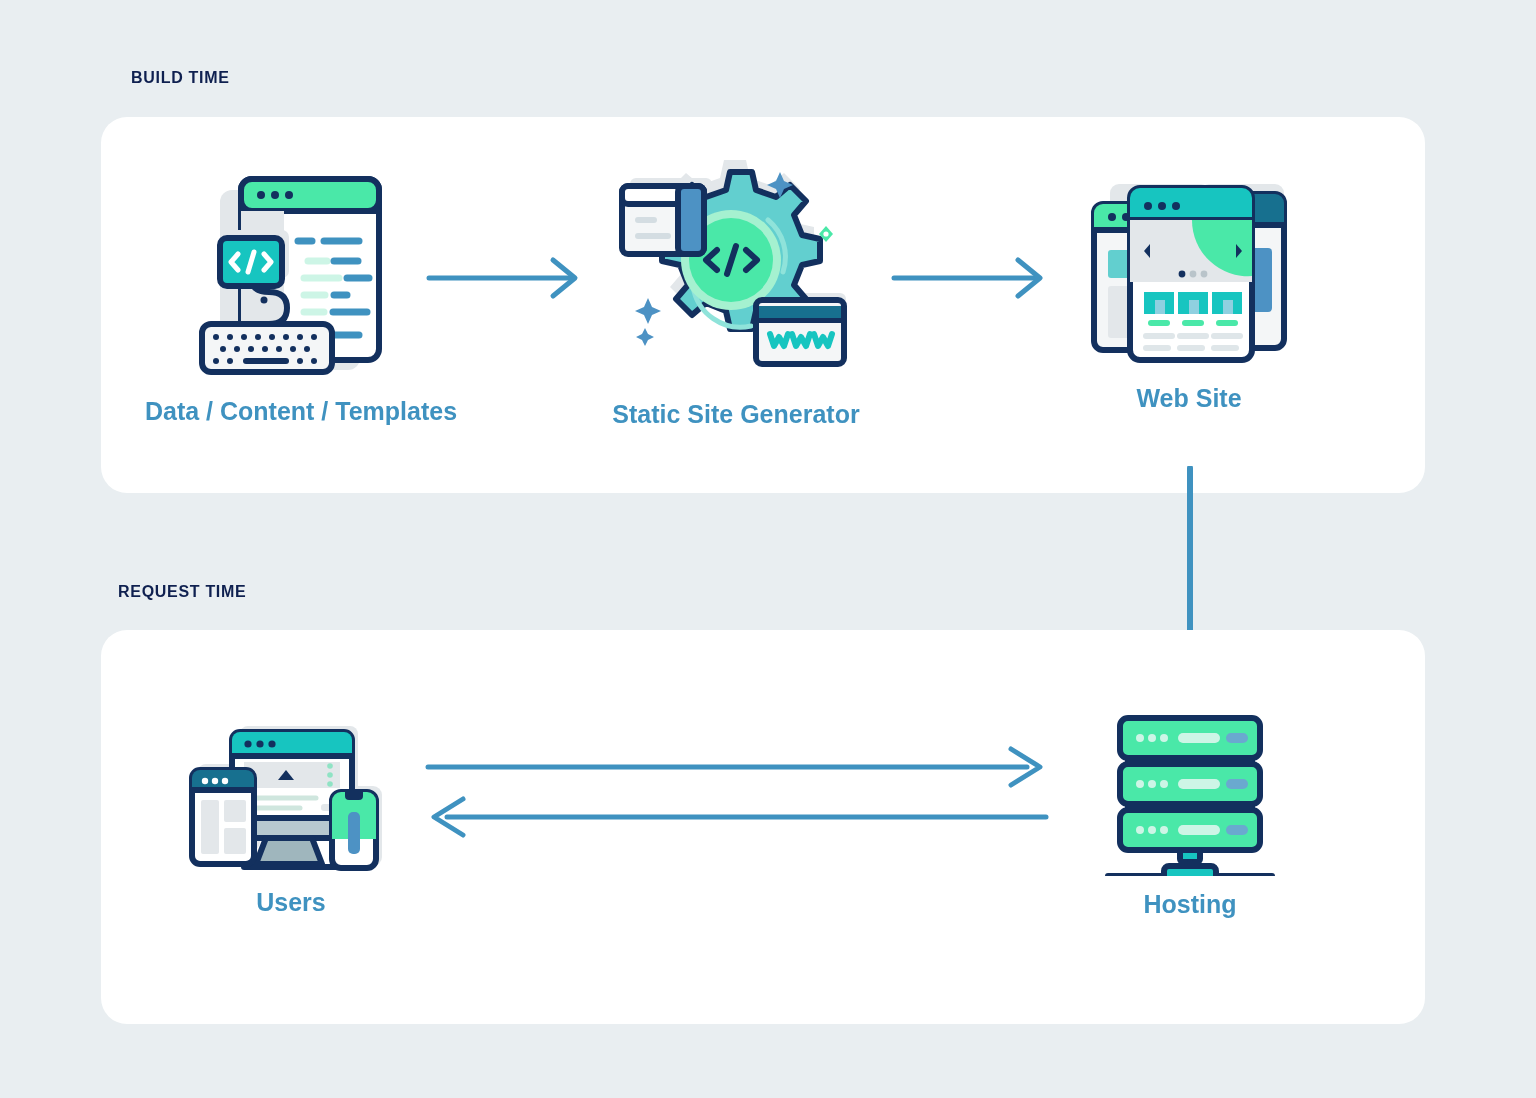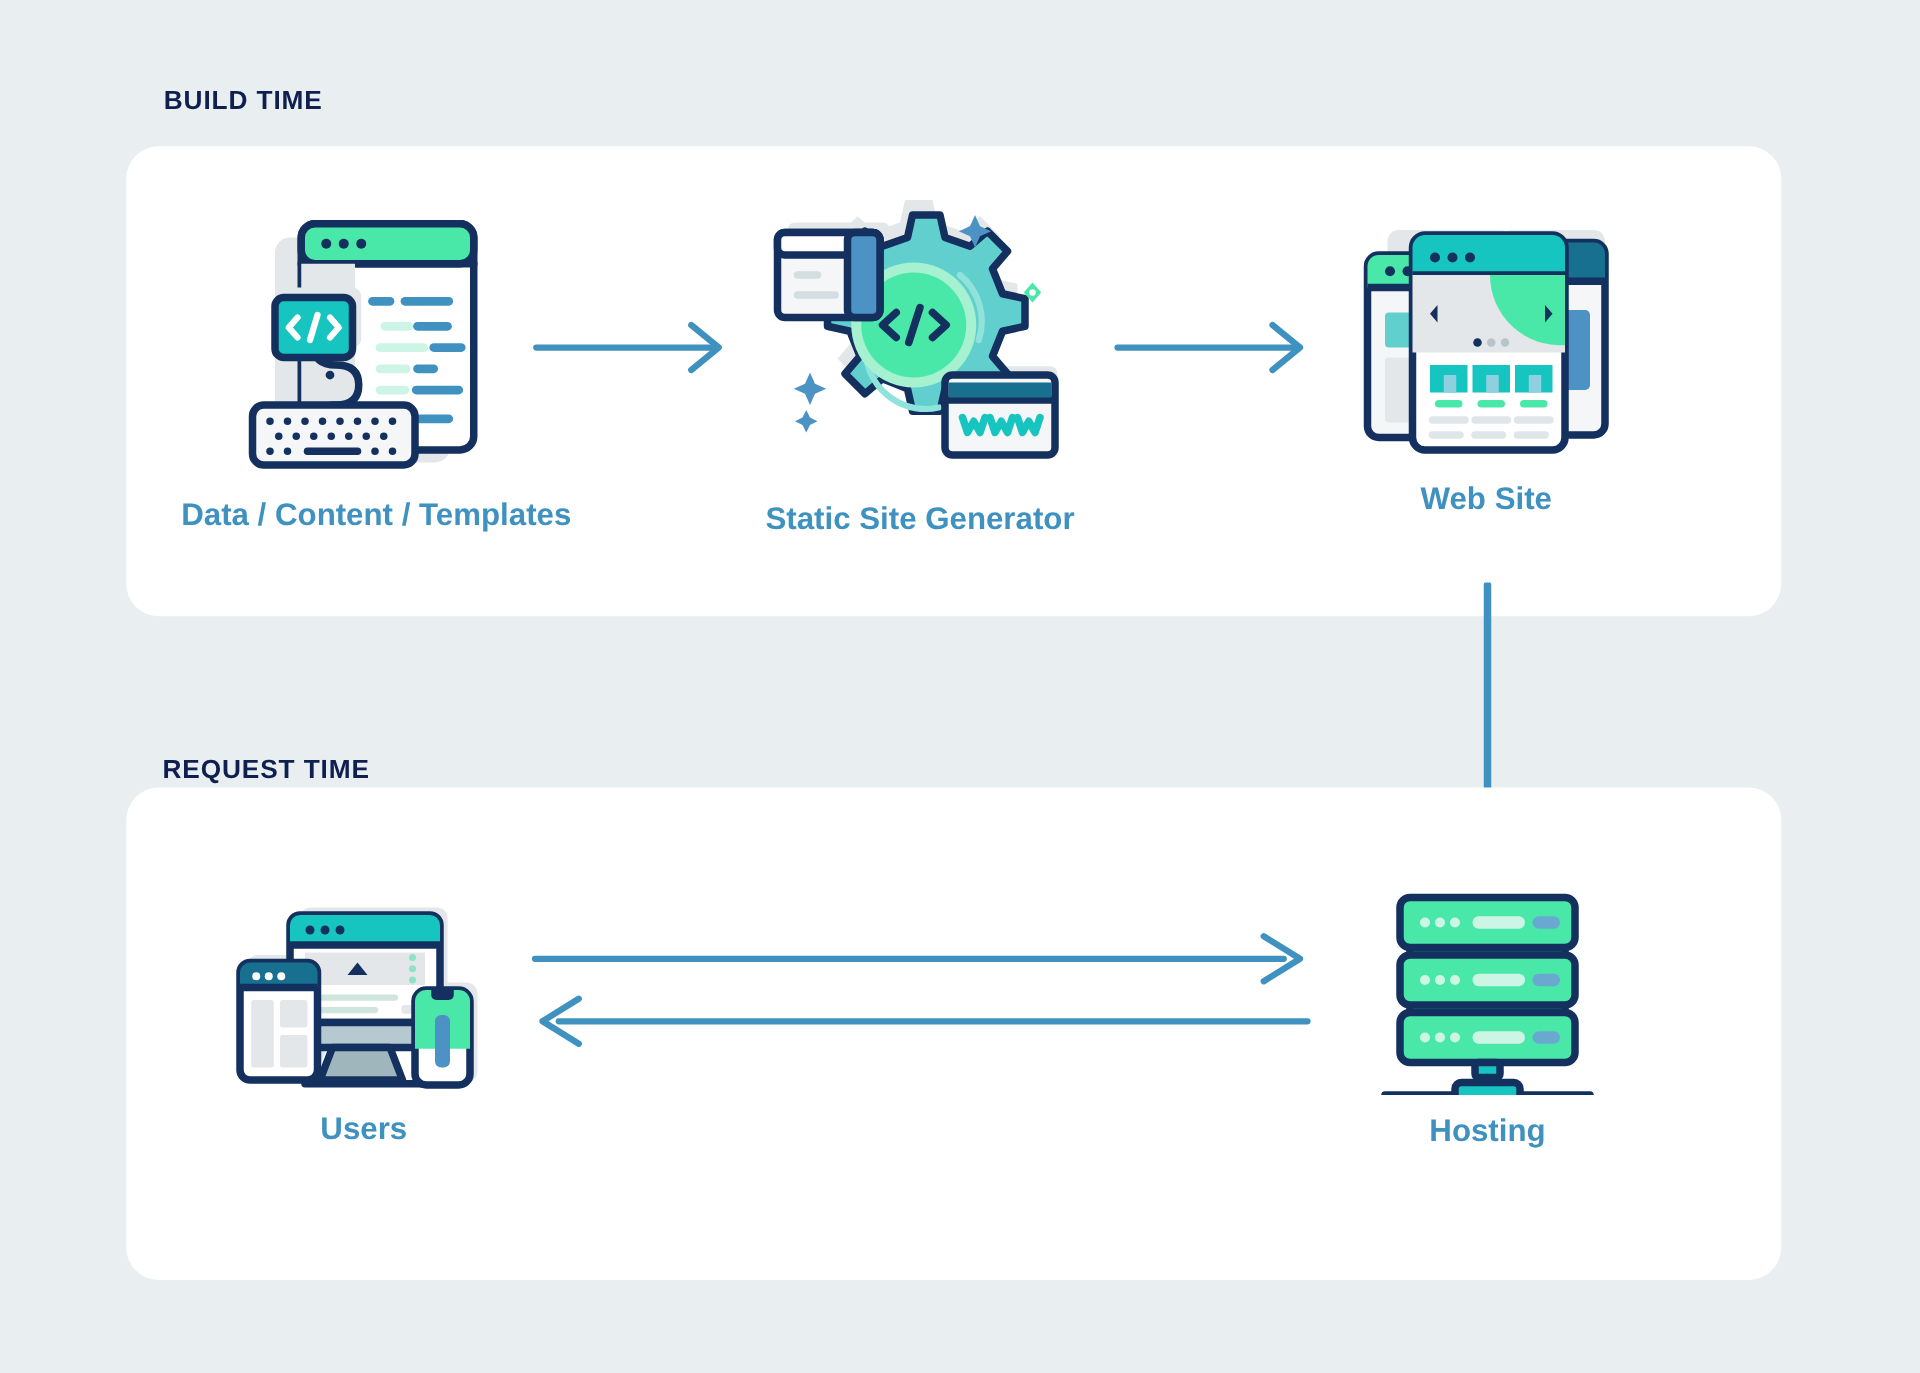--- a/index.html
+++ b/index.html
@@ -15,29 +15,29 @@
     position: relative;
   }
 
   .stage {
     position: absolute;
     inset: 0;
   }
 
   .section-title {
     position: absolute;
-    font-size: 21px;
+    font-size: 16px;
     font-weight: bold;
     letter-spacing: 0.7px;
     color: #0f2050;
     text-transform: uppercase;
     white-space: nowrap;
   }
   #title-build { left: 131px; top: 69px; }
-  #title-request { left: 130px; top: 583px; margin-top: 21px; }
+  #title-request { left: 118px; top: 583px; }
 
   .panel {
     position: absolute;
     background: #ffffff;
     border-radius: 26px;
   }
   #panel-build   { left: 101px; top: 117px;  width: 1324px; height: 376px; }
   #panel-request { left: 101px; top: 630px;  width: 1324px; height: 394px; }
 
   .node {

